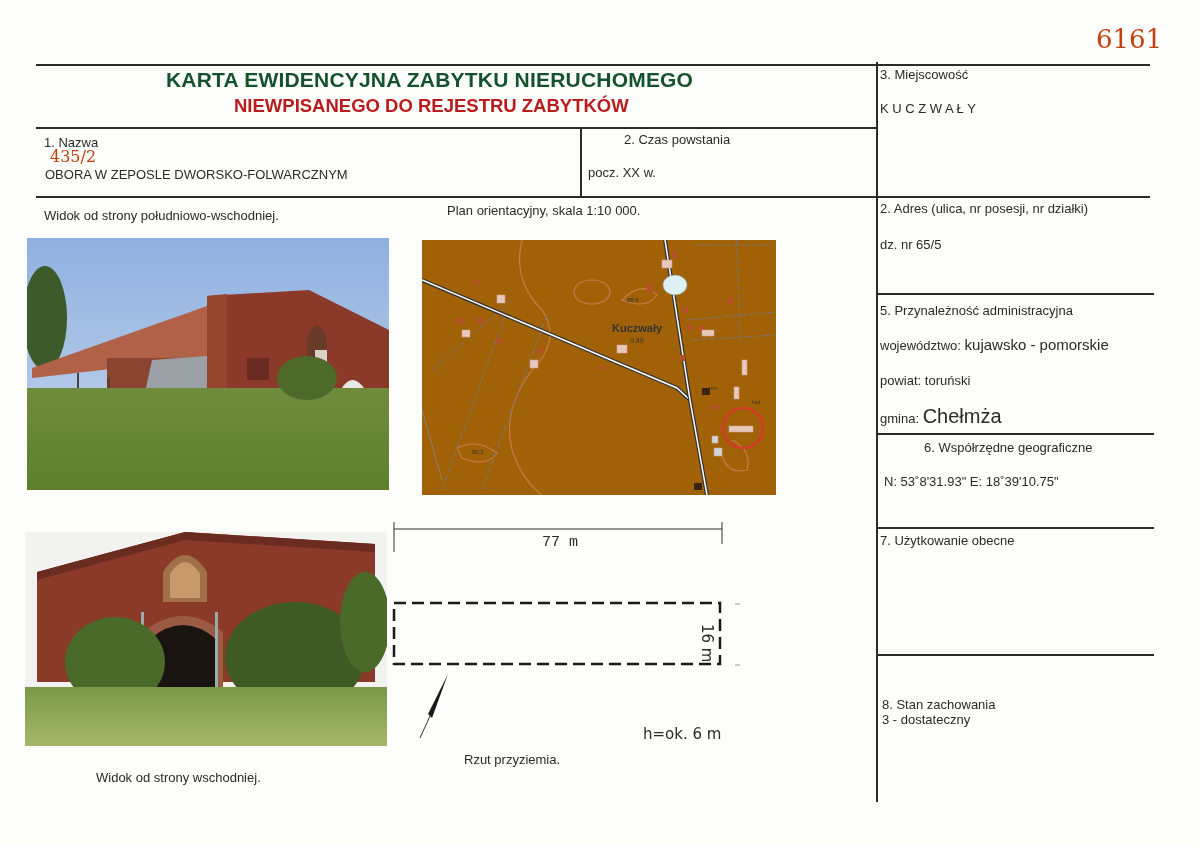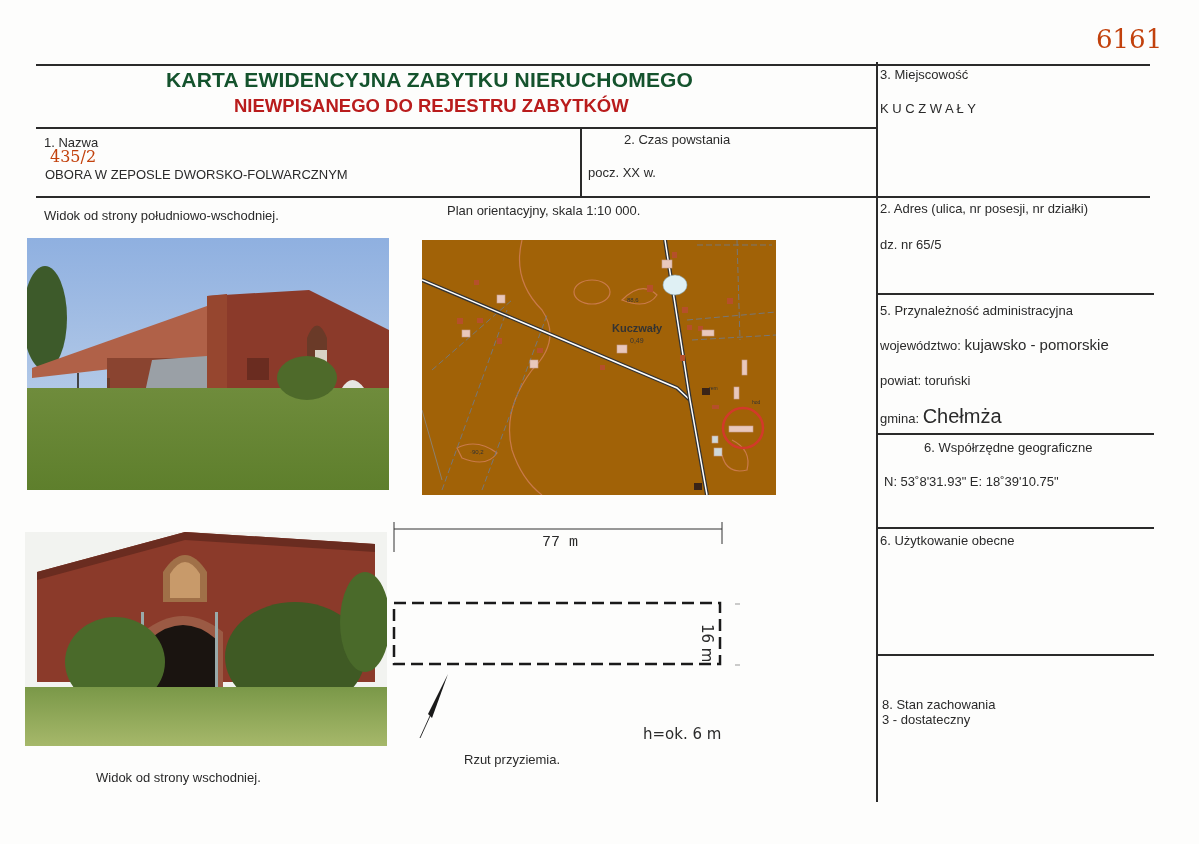--- a/index.html
+++ b/index.html
@@ -60,21 +60,21 @@
   <span>toruński</span>
 </div>
 <div class="txt" style="left:880px; top:405px;">
   <span>gmina:</span>
   <span style="font-size:20px;">Chełmża</span>
 </div>
 
 <div class="txt" style="left:880px; top:440px;margin-left:44px;">6. Współrzędne geograficzne</div>
 <div class="txt" style="left:884px; top:474px;">N: 53˚8'31.93" E: 18˚39'10.75"</div>
 
-<div class="txt" style="left:880px; top:533px;">6. Użytkowanie obecne</div>
+<div class="txt" style="left:880px; top:533px;">7. Użytkowanie obecne</div>
 <div class="txt" style="left:880px; top:565px;"></div>
 
 <div class="txt" style="left:882px; top:661px;margin-top:36px;">8. Stan zachowania</div>
 <div class="txt" style="left:882px; top:712px;">3 -  dostateczny</div>
 
 <div class="txt" style="left:44px; top:208px;">Widok od strony południowo-wschodniej.</div>
 <div class="txt" style="left:447px; top:203px;">Plan orientacyjny, skala 1:10 000.</div>
 <div class="txt" style="left:52px; top:770px;margin-left:44px;">Widok od strony wschodniej.</div>
 <div class="txt" style="left:464px; top:752px;">Rzut przyziemia.</div>
 

